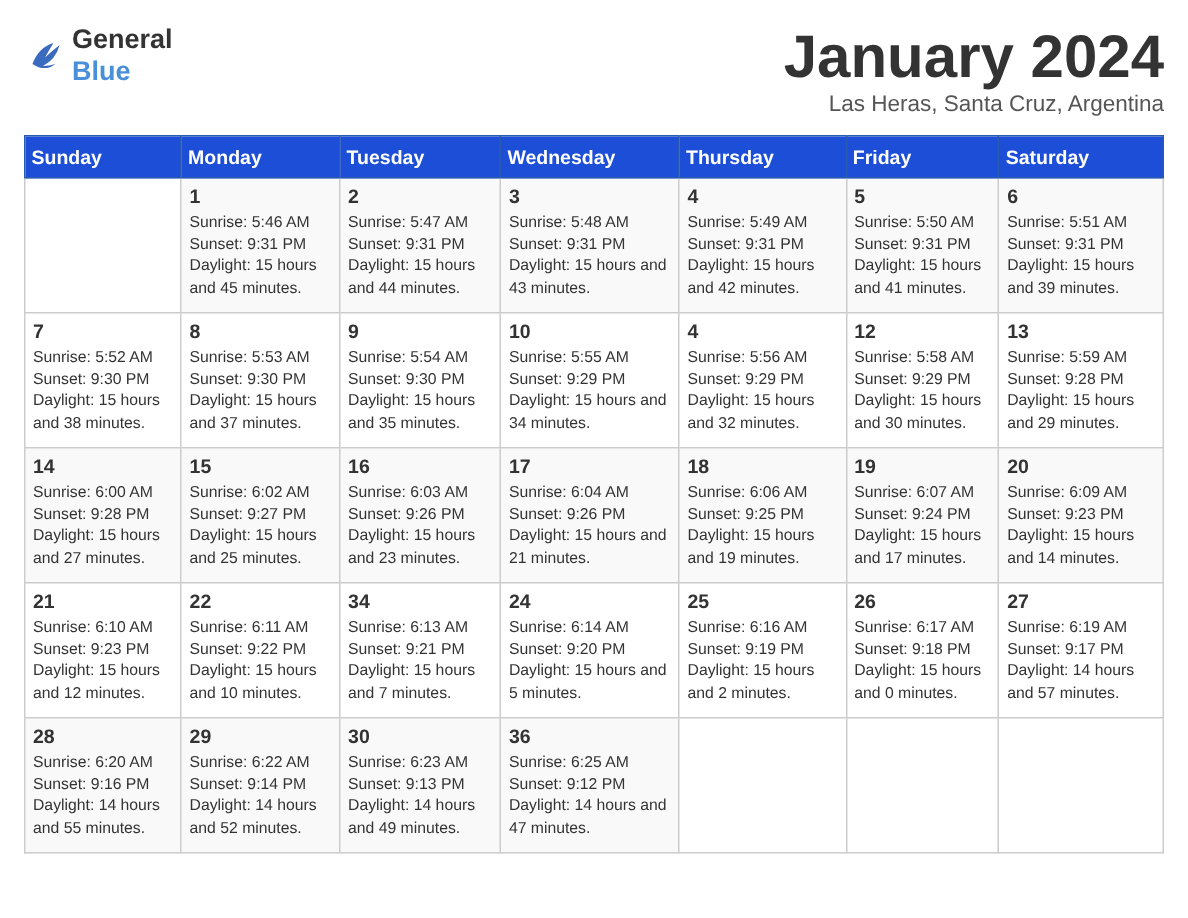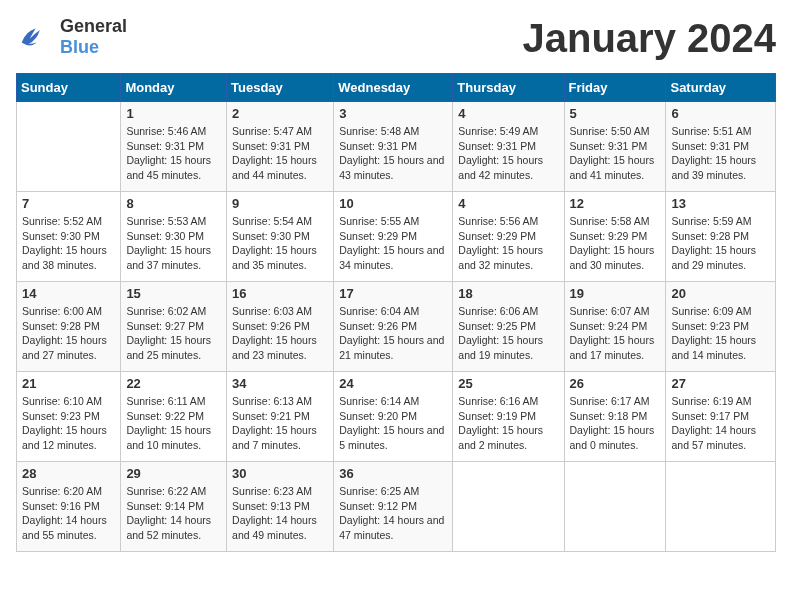--- a/index.html
+++ b/index.html
@@ -12,21 +12,21 @@
     }
     .header-area {
       display: flex;
       justify-content: space-between;
       align-items: flex-start;
       margin-bottom: 12px;
     }
     .logo {
       display: flex;
       align-items: center;
-      gap: 16px;
+      gap: 4px;
     }
     .logo-bird {
       width: 28px;
       height: 28px;
     }
     .title-area {
       text-align: right;
     }
     .month-title {
       font-size: 40px;
@@ -36,21 +36,21 @@
     .location-title {
       font-size: 15px;
       color: #555;
     }
     table {
       width: 100%;
       border-collapse: collapse;
       font-size: 11px;
     }
     thead tr th {
-      background-color: #0369a1;
+      background-color: #1d4ed8;
       color: #fff;
       padding: 6px 4px;
       text-align: left;
       font-size: 13px;
       font-weight: bold;
       border: 1px solid #2a5aaf;
     }
     tbody tr td {
       border: 1px solid #ccc;
       vertical-align: top;
@@ -88,20 +88,21 @@
     <svg class="logo-bird" viewBox="0 0 40 40" xmlns="http://www.w3.org/2000/svg">
       <path d="M8 28 Q14 12 28 8 Q22 18 20 22 Q26 16 34 10 Q30 24 18 30 Q24 30 30 28 Q20 36 8 28Z" fill="#3a6bbf"></path>
     </svg>
     <div>
       <span style="font-size:18px;font-weight:bold;color:#333;">General</span><br>
       <span style="font-size:18px;font-weight:bold;color:#4a90d9;margin-top:36px;">Blue</span>
     </div>
   </div>
   <div class="title-area">
     <div class="month-title">January 2024</div>
+    <div class="location-title">Las Heras, Santa Cruz, Argentina</div>
   </div>
 </div>
 
 <table>
   <thead>
     <tr id="weekday-header">
     <th>Sunday</th>
         <th>Monday</th>
         <th>Tuesday</th>
         <th>Wednesday</th>

